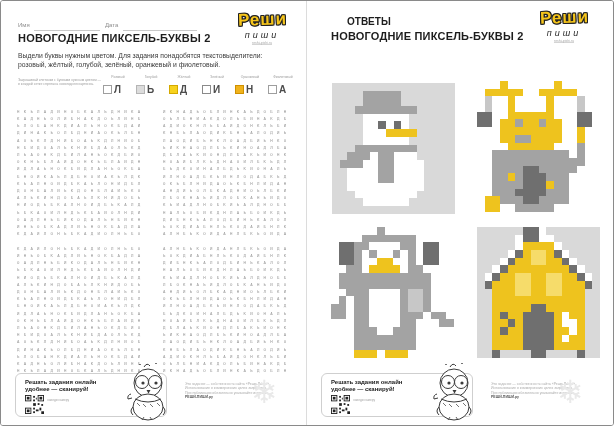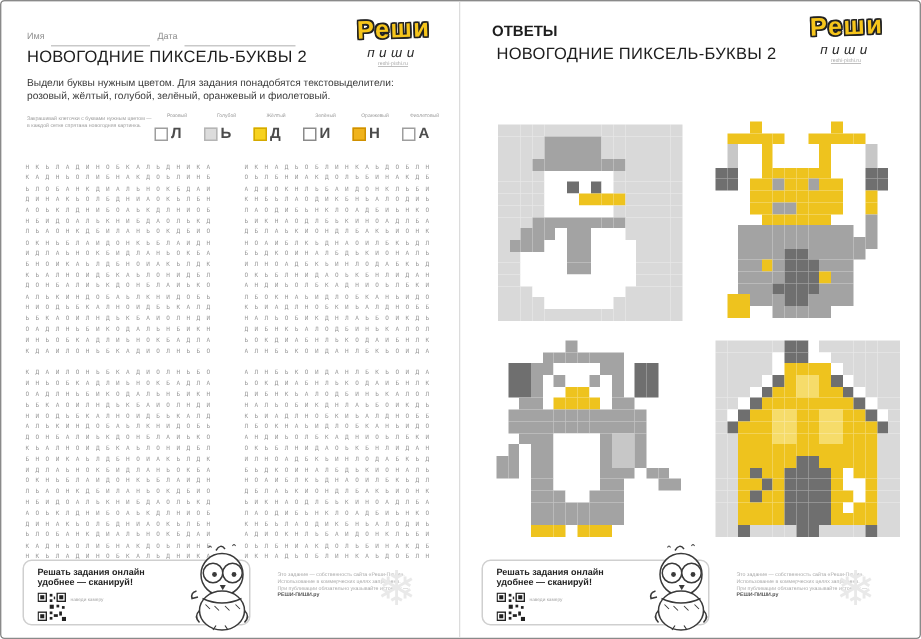--- a/index.html
+++ b/index.html
@@ -14,21 +14,21 @@
   .field-label{font-size:6px;color:#8f8f8f;}
   .field-line{display:inline-block;border-bottom:1px solid #c9c9c9;height:7px;vertical-align:bottom;}
 
   
   .logo{width:78px;text-align:center;}
   .logo-word1{font-size:17px;font-weight:900;color:#f6c51b;letter-spacing:1px;transform:rotate(-2deg);display:inline-block;
     text-shadow:1px 0 #222,-1px 0 #222,0 1px #222,0 -1px #222,1px 1px #222,-1px -1px #222,1px -1px #222,-1px 1px #222;}
   .logo-word2{font-size:9px;font-style:italic;color:#2a2a2a;letter-spacing:3px;margin-top:0px;}
   .logo-site{font-size:7px;transform:scale(.5);transform-origin:50% 0;color:#a8a8a8;text-decoration:underline;white-space:nowrap;margin-top:1px;}
 
-  .title{font-size:11px;font-weight:normal;color:#1d1d1d;letter-spacing:.2px;}
+  .title{font-size:11px;font-weight:bold;color:#1d1d1d;letter-spacing:.2px;}
   .answers-label{font-size:10px;font-weight:bold;color:#1d1d1d;}
   .instructions{font-size:6.8px;color:#3a3a3a;line-height:9px;width:274px;}
 
   
   .hint{font-size:7px;transform:scale(.5);transform-origin:0 0;width:168px;line-height:9px;color:#9d9d9d;}
   .legend{display:flex;}
   .legend-item{width:33px;position:relative;height:24px;}
   .legend-label{position:absolute;top:-2px;left:50%;font-size:8px;transform:translateX(-50%) scale(.42);transform-origin:50% 0;white-space:nowrap;color:#9b9b9b;}
   .legend-row{position:absolute;top:7px;left:2px;display:flex;align-items:center;}
   .legend-box{width:9px;height:9px;border:1.5px solid #9e9e9e;margin-right:2px;}
@@ -272,21 +272,21 @@
           <div>Использование в коммерческих целях запрещено.</div>
           <div>При публикации обязательно указывайте источник —</div>
           <div>РЕШИ-ПИШИ.ру</div>
         </div>
       <div class="snowflake">❄</div>
     </div>
   </section>
 
   <section class="page right">
 
-    <div class="abs answers-label" style="left:21px;top:15px;">ОТВЕТЫ</div>
+    <div class="abs answers-label" style="left:40px;top:15px;">ОТВЕТЫ</div>
     <div class="abs title" style="left:24px;top:29px;">НОВОГОДНИЕ ПИКСЕЛЬ-БУКВЫ 2</div>
 
     <div class="abs logo" style="left:218px;top:7px;">
       <div class="logo-word1">Реши</div>
       <div class="logo-word2">пиши</div>
       <div class="logo-site">reshi-pishi.ru</div>
     </div>
 
     <div class="abs sprite" style="left: 25px; top: 82px; --cell: 7.7px; grid-template-columns: repeat(16, var(--cell)); grid-auto-rows: var(--cell);">
         <i style="background: rgb(217, 217, 217);"></i>

